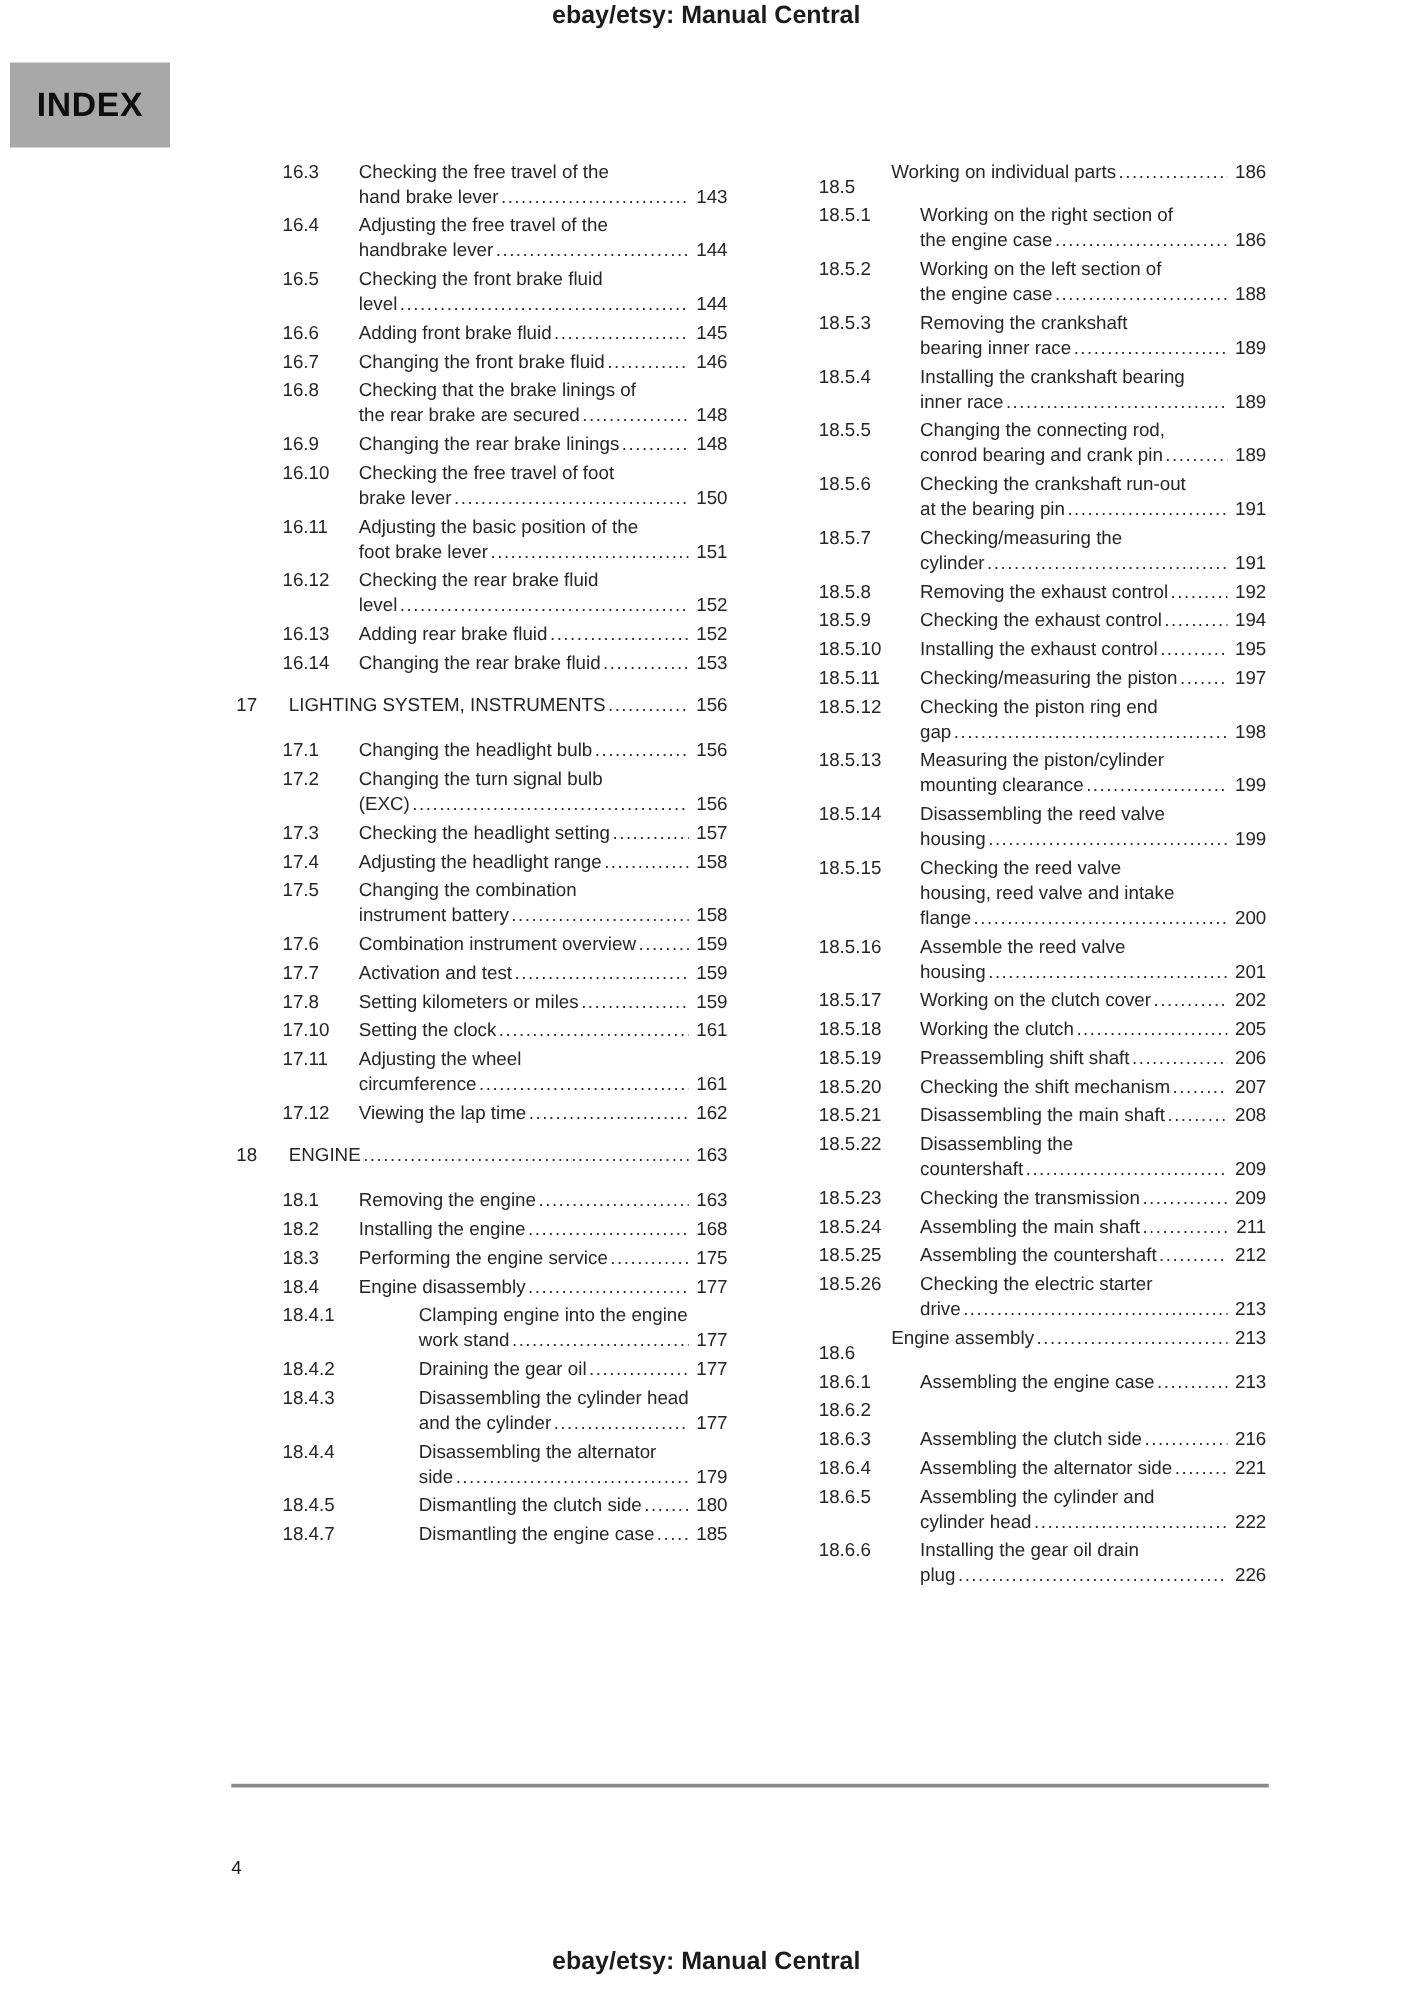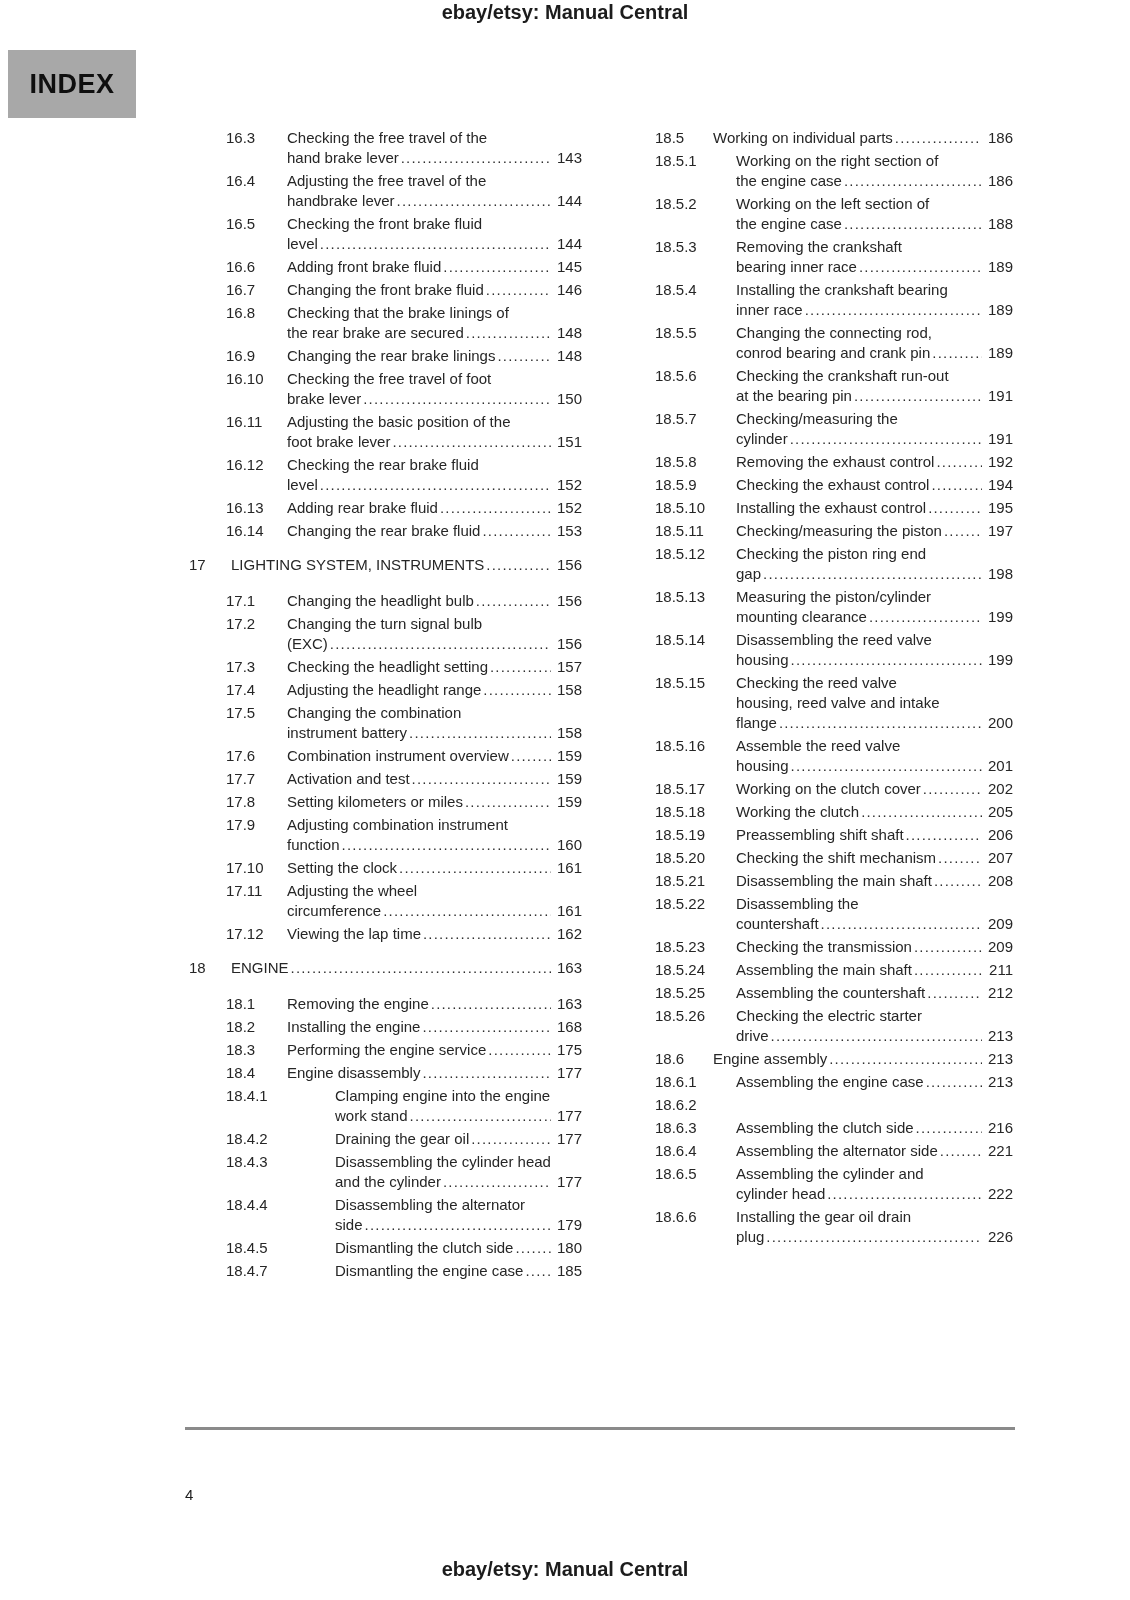--- a/index.html
+++ b/index.html
@@ -74,21 +74,21 @@
     letter-spacing: 1.2px;
   }
   .pg { flex: 0 0 auto; min-width: 28px; text-align: right; white-space: nowrap; }
   
   .left .entry.level1 { margin-left: 0; margin-top: 14px; margin-bottom: 16px; }
   .left .entry.level1 .num { width: 42px; }
   .left .entry.level2 { margin-left: 37px; }
   .left .entry.level2 .num { width: 61px; }
   .left .entry.level3 { margin-left: 37px; gap: 28px; }
   .left .entry.level3 .num { width: 81px; }
-  .right .entry.level2 .num { width: 58px; }
+  .right .entry.level2 .num { width: 58px; margin-top: 12px; }
   .right .entry.level3 .num { width: 81px; }
   .bottom-rule {
     position: absolute;
     left: 185px;
     top: 1427px;
     width: 830px;
     height: 3px;
     background: #8a8a8a;
   }
   .page-number {
@@ -322,31 +322,20 @@
         <span class="num">17.8</span>
         <div class="body">
           <div class="line last">
             <span class="txt">Setting kilometers or miles</span>
             <span class="dots"></span>
             <span class="pg">159</span>
           </div>
         </div>
       </div>
       <div class="entry level2">
-        <span class="num">17.9</span>
-        <div class="body">
-          <div class="line">Adjusting combination instrument</div>
-          <div class="line last">
-            <span class="txt">function</span>
-            <span class="dots"></span>
-            <span class="pg">160</span>
-          </div>
-        </div>
-      </div>
-      <div class="entry level2">
         <span class="num">17.10</span>
         <div class="body">
           <div class="line last">
             <span class="txt">Setting the clock</span>
             <span class="dots"></span>
             <span class="pg">161</span>
           </div>
         </div>
       </div>
       <div class="entry level2">

